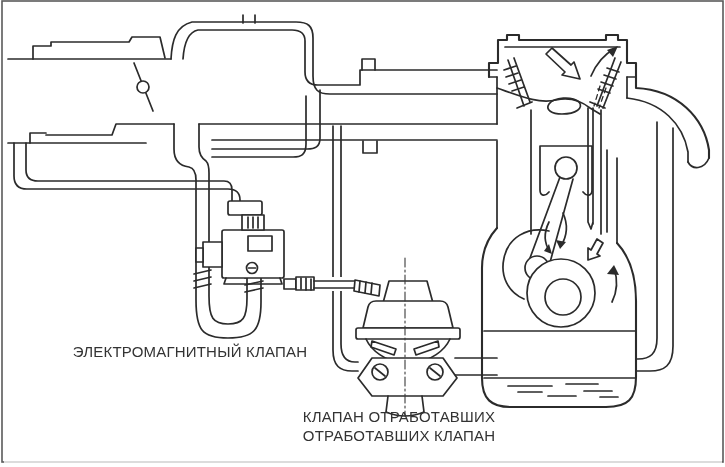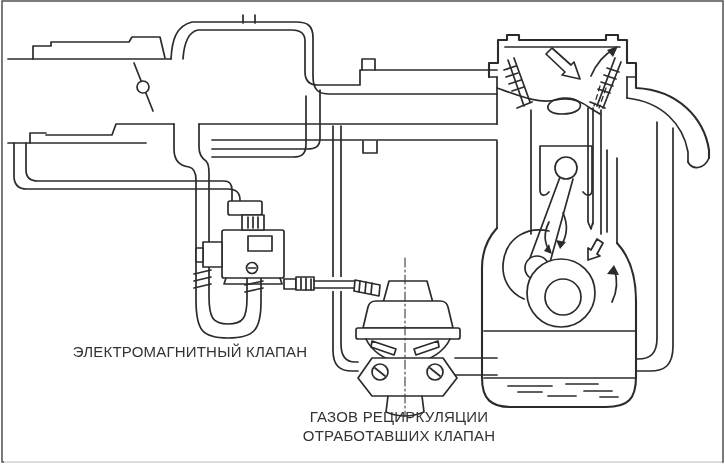--- a/index.html
+++ b/index.html
@@ -174,16 +174,16 @@
     <rect class="ln" x="248" y="236" width="24" height="15"></rect>
     <circle class="ln fw" cx="252" cy="268" r="5.5"></circle>
     <path class="ln" d="M248.5,268 H255.5"></path>
     <path class="ln" d="M226,278 L224,284 H282 L280,278"></path>
   </g>
 </svg>
 
 <div class="lbl" style="left:62px;top:342px;width:256px;">ЭЛЕКТРОМАГНИТНЫЙ КЛАПАН</div>
 
 <div class="lbl" style="left:283px;top:407px;width:232px;">
-  <div>ГАЗОВ РЕЦИРКУЛЯЦИИ</div>
+  <div>КЛАПАН ОТРАБОТАВШИХ</div>
   <div>ОТРАБОТАВШИХ КЛАПАН</div>
 </div>
 </div>
 
 </body></html>

